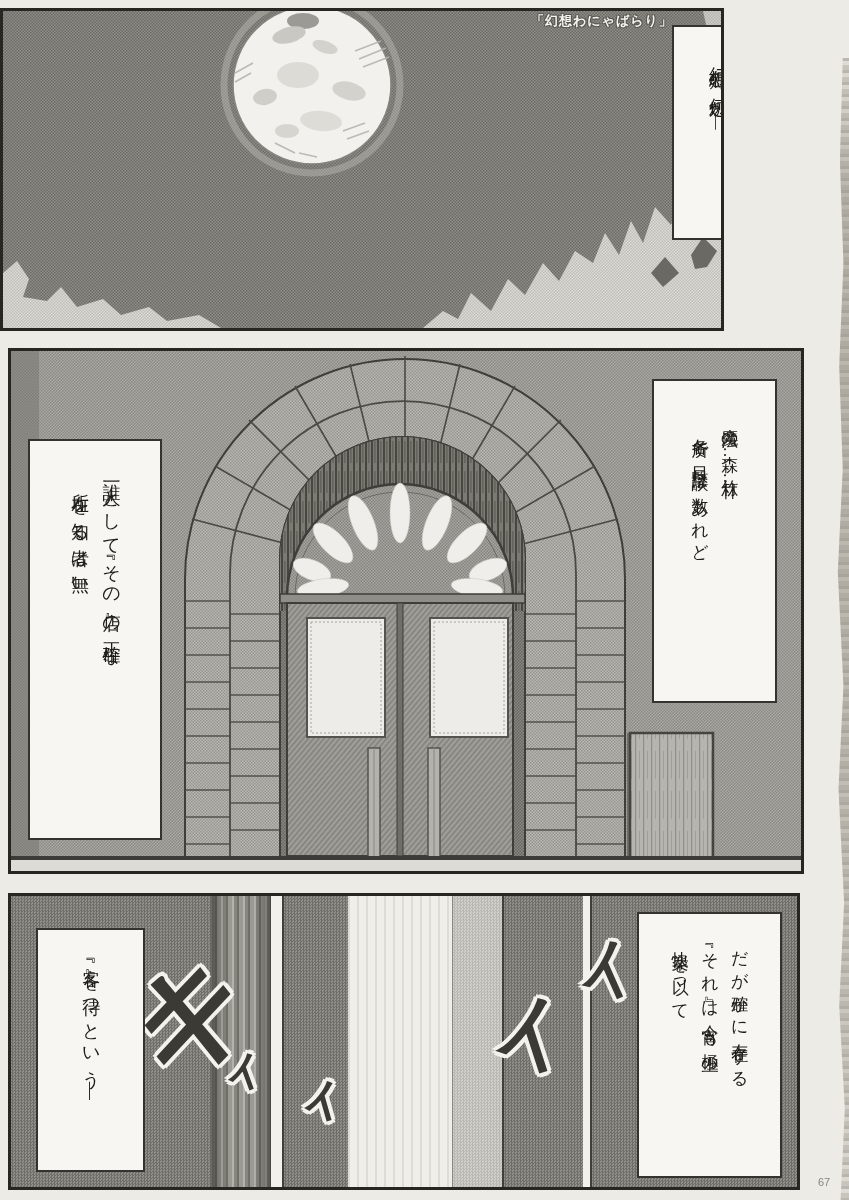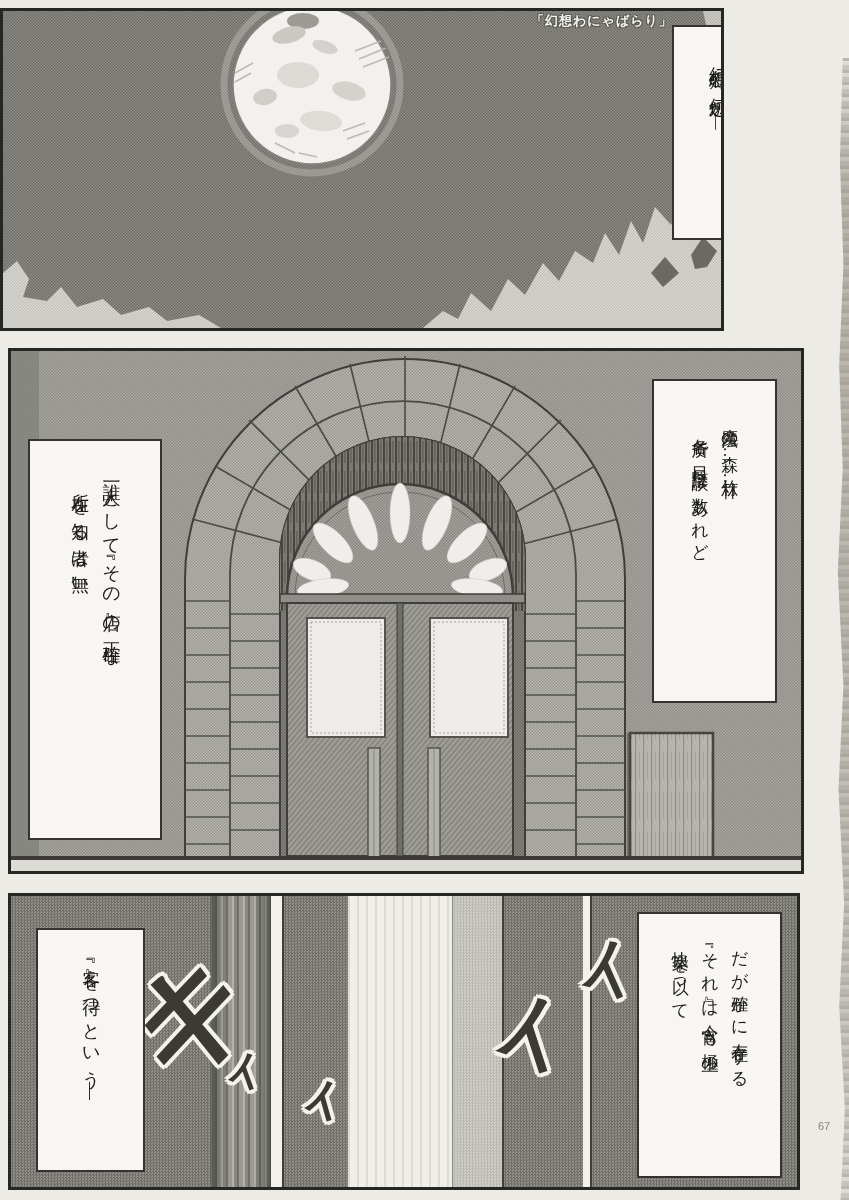--- a/index.html
+++ b/index.html
@@ -70,21 +70,21 @@
       repeating-linear-gradient(90deg,#b3b2ac 0 2px,#87867f 2px 5px,#6f6e68 5px 7px,#9a9993 7px 11px);
   }
   .b-white{background:#f2f1eb;}
   .b-light{
     background:
       repeating-linear-gradient(90deg, rgba(110,108,100,.14) 0 2px, rgba(0,0,0,0) 2px 9px),
       #efeee8;
   }
 
   .page-number{
-    position:absolute;left:818px;top:1120px;z-index:7;
+    position:absolute;left:818px;top:1176px;z-index:7;
     font-family:"Liberation Sans","DejaVu Sans",sans-serif;
     font-size:11px;color:#87867f;
   }
 
   
   .paper-edge{
     position:absolute;right:0;top:58px;width:14px;height:1142px;z-index:8;opacity:.75;
     background:
       linear-gradient(180deg, rgba(140,132,118,0), rgba(120,112,98,.5) 12%, rgba(120,112,98,.45) 55%, rgba(140,132,118,.3) 90%, rgba(140,132,118,0)),
       repeating-linear-gradient(180deg, rgba(90,84,72,.45) 0 3px, rgba(170,162,148,.25) 3px 7px, rgba(120,112,100,.4) 7px 12px);

